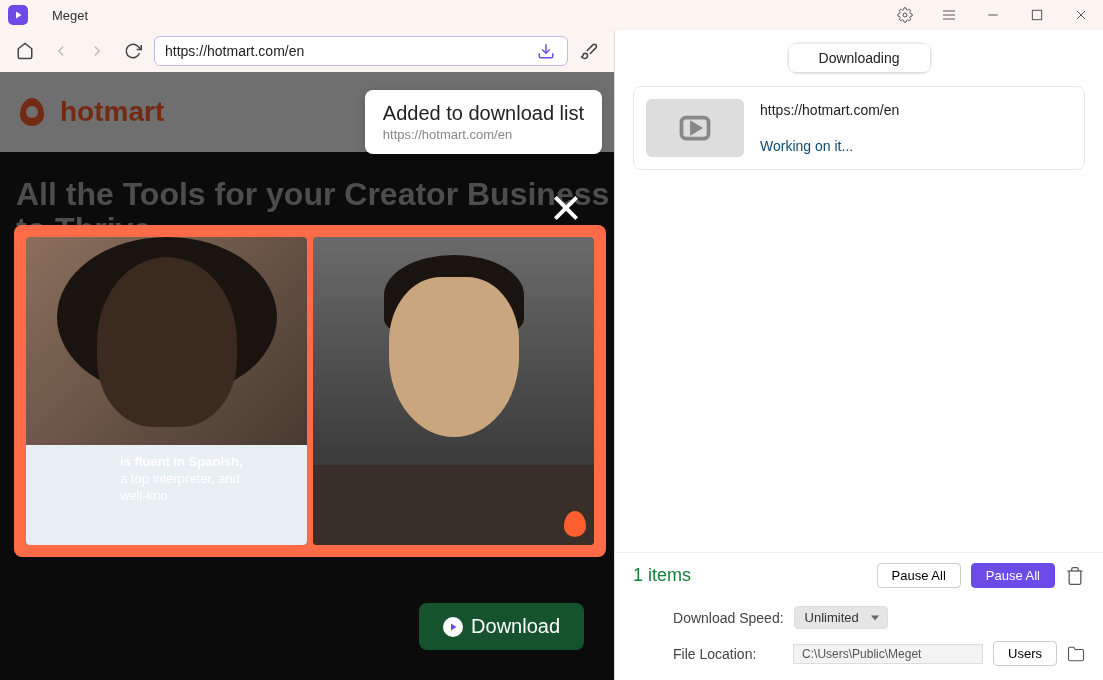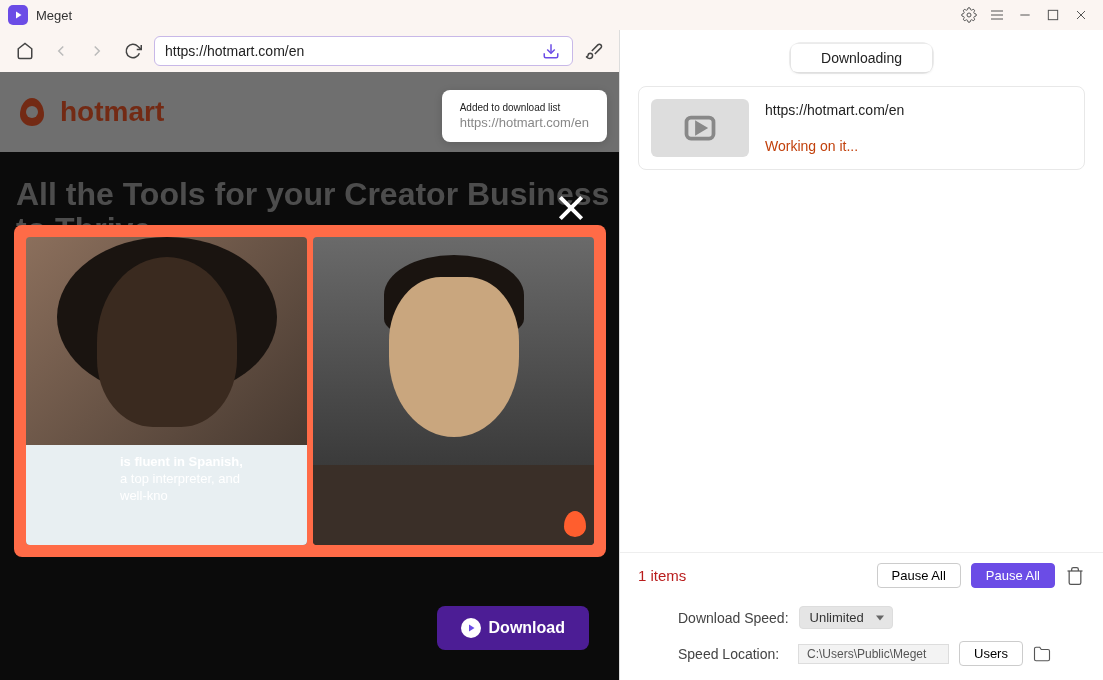--- a/index.html
+++ b/index.html
@@ -1,18 +1,18 @@
 <!DOCTYPE html>
 <html><head>
 <meta charset="utf-8">
 <style>
 * { box-sizing: border-box; margin: 0; padding: 0; }
 body { font-family: -apple-system, "Segoe UI", Arial, sans-serif; font-size: 13px; color: #333; background: #fff; width: 1103px; height: 680px; overflow: hidden; }
 
-.titlebar { height: 30px; background: #fbf5f2; display: flex; align-items: center; padding: 0 8px; }
+.titlebar { height: 30px; background: #fbf5f2; display: flex; align-items: center; padding: 0 8px; gap: 16px; }
 .app-icon { width: 20px; height: 20px; background: #6b4ce6; border-radius: 5px; display: flex; align-items: center; justify-content: center; margin-right: 8px; }
 .app-icon svg { width: 12px; height: 12px; fill: #fff; }
 .app-title { font-size: 13px; color: #333; }
 .titlebar-spacer { flex: 1; }
 .titlebar-btn { width: 28px; height: 28px; display: flex; align-items: center; justify-content: center; cursor: pointer; }
 .titlebar-btn svg { width: 16px; height: 16px; stroke: #555; fill: none; stroke-width: 1.5; }
 
 .main { display: flex; height: 650px; }
 .left { width: 620px; border-right: 1px solid #ddd; display: flex; flex-direction: column; }
 .right { flex: 1; display: flex; flex-direction: column; }
@@ -29,69 +29,69 @@
 .browser-view { flex: 1; position: relative; background: #1a1a1a; overflow: hidden; }
 .page-content { position: absolute; inset: 0; background: linear-gradient(180deg, #f5f5f5 0%, #f5f5f5 80px, #1a1a1a 80px); }
 .dim-overlay { position: absolute; inset: 0; background: rgba(0,0,0,0.55); }
 .hotmart-header { position: absolute; top: 0; left: 0; right: 0; height: 80px; display: flex; align-items: center; padding: 0 20px; }
 .hotmart-logo { display: flex; align-items: center; gap: 16px; color: #ff5e2e; font-size: 28px; font-weight: 700; }
 .hotmart-logo .flame { width: 24px; height: 28px; background: #ff5e2e; border-radius: 50% 50% 50% 50% / 60% 60% 40% 40%; position: relative; }
 .hotmart-logo .flame::after { content:''; position:absolute; top:8px; left:6px; width:12px; height:12px; background:#f5f5f5; border-radius:50%; }
 .hero-text { position: absolute; top: 105px; left: 16px; color: #aaa; font-size: 32px; font-weight: 700; line-height: 1.1; }
 
 .toast { position: absolute; top: 18px; right: 12px; background: #fff; border-radius: 8px; padding: 12px 18px; box-shadow: 0 2px 8px rgba(0,0,0,0.15); z-index: 10; }
-.toast-title { font-size: 10px; color: #222; font-weight: 500; margin-bottom: 2px; }
+.toast-title { font-size: 20px; color: #222; font-weight: 500; margin-bottom: 2px; }
 .toast-sub { font-size: 13px; color: #888; }
 
 .video-modal { position: absolute; top: 153px; left: 14px; width: 592px; height: 332px; background: #ff6b47; border-radius: 8px; padding: 12px; z-index: 5; }
 .video-inner { width: 100%; height: 100%; display: flex; gap: 6px; }
 .person1 { flex: 1; background: linear-gradient(135deg, #8b6f5c 0%, #3a2f28 100%); border-radius: 4px; position: relative; overflow:hidden; }
 .person1 .face { position:absolute; top:20px; left:50%; transform:translateX(-50%); width:140px; height:170px; background:#3a2a1f; border-radius:50% 50% 40% 40%; }
 .person1 .hair { position:absolute; top:0; left:50%; transform:translateX(-50%); width:220px; height:160px; background:#1a1410; border-radius:50%; }
 .person1 .shirt { position:absolute; bottom:0; left:0; right:0; height:100px; background:#e8eff2; }
 .jane-text { position:absolute; bottom:10px; left:2px; transform:rotate(-90deg); transform-origin:left bottom; font-size:60px; font-weight:800; color:#fff; letter-spacing:5px; }
 .jane-desc { position:absolute; bottom:40px; left:94px; color:#fff; font-size:13px; line-height:1.3; z-index:3; }
 .jane-desc .bold { font-weight:700; }
 .person2 { flex: 1; background: linear-gradient(180deg, #6a6a6a 0%, #2a2a2a 100%); border-radius: 4px; position:relative; overflow:hidden; }
 .person2 .face { position:absolute; top:40px; left:50%; transform:translateX(-50%); width:130px; height:160px; background:#c9a67e; border-radius:40% 40% 50% 50%; }
 .person2 .hair2 { position:absolute; top:18px; left:50%; transform:translateX(-50%); width:140px; height:80px; background:#1a1410; border-radius:50% 50% 20% 20%; }
 .person2 .shirt2 { position:absolute; bottom:0; left:0; right:0; height:80px; background:#3a2f28; }
 .person2 .flame2 { position:absolute; bottom:8px; right:8px; width:22px; height:26px; background:#ff5e2e; border-radius:50% 50% 50% 50% / 60% 60% 40% 40%; }
 .close-x { position: absolute; top: 120px; right: 32px; width: 32px; height: 32px; cursor:pointer; z-index:6; }
 .close-x svg { stroke:#fff; stroke-width:3; width:100%; height:100%; }
 
-.download-btn { position: absolute; bottom: 30px; right: 30px; background: #4c1d95; color: #fff; border: none; border-radius: 8px; padding: 12px 24px; font-size: 16px; font-weight: 700; display: flex; align-items: center; gap: 8px; cursor: pointer; }
+.download-btn { position: absolute; bottom: 30px; right: 30px; background: #14532d; color: #fff; border: none; border-radius: 8px; padding: 12px 24px; font-size: 20px; font-weight: 400; display: flex; align-items: center; gap: 8px; cursor: pointer; }
 .download-btn .icon { width: 20px; height: 20px; background: #fff; border-radius: 50%; display:flex; align-items:center; justify-content:center; }
 .download-btn .icon svg { width:12px; height:12px; fill:#6b4ce6; }
 
 .tabs { display: flex; justify-content: center; padding: 12px 0; gap: 0; }
 .tab { padding: 6px 30px; font-size: 14px; color: #555; cursor: pointer; border-radius: 6px; }
 .tab.active { background: #fff; box-shadow: 0 1px 3px rgba(0,0,0,0.1); color: #222; }
 .tabs-wrap { display:inline-flex; background:#eee; border-radius:12px; padding:2px; }
 
 .download-list { flex: 1; padding: 0 18px; overflow-y: auto; }
 .dl-item { border: 1px solid #e8e8e8; border-radius: 8px; padding: 12px; display: flex; gap: 16px; align-items: center; }
 .dl-thumb { width: 98px; height: 58px; background: #ddd; border-radius: 6px; display: flex; align-items: center; justify-content: center; }
 .dl-thumb svg { width: 36px; height: 36px; stroke:#888; fill:none; stroke-width:2.5; }
 .dl-info { flex: 1; }
 .dl-url { font-size: 14px; color: #222; margin-bottom: 20px; }
-.dl-status { font-size: 14px; color: #c2410c; }
+.dl-status { font-size: 14px; color: #0c4a6e; }
 
 .right-footer { border-top: 1px solid #eee; padding: 10px 18px 14px; }
 .footer-row { display: flex; align-items: center; gap: 10px; margin-bottom: 12px; }
 .footer-row.top { margin-bottom:18px; }
-.item-count { font-size: 15px; color: #b91c1c; flex: 1; }
+.item-count { font-size: 18px; color: #15803d; flex: 1; }
 .btn { border: 1px solid #ccc; background: #fff; border-radius: 4px; padding: 4px 14px; font-size: 13px; cursor: pointer; }
 .btn.primary { background: #6b4ce6; color: #fff; border-color: #6b4ce6; }
 .trash { width: 20px; height: 20px; cursor: pointer; }
 .trash svg { width:100%; height:100%; stroke:#555; fill:none; stroke-width:1.5; }
 .footer-label { font-size: 14px; color: #444; min-width: 110px; margin-left: 40px; }
 .select { border: 1px solid #ddd; background: #e5e5e5; border-radius: 4px; padding: 3px 28px 3px 10px; font-size: 13px; position: relative; cursor:pointer; }
 .select::after { content:''; position:absolute; right:8px; top:50%; transform:translateY(-50%); border-left:4px solid transparent; border-right:4px solid transparent; border-top:5px solid #666; }
-.loc-input { border: 1px solid #ddd; background: #f3f3f3; padding: 2px 8px; font-size: 12px; color: #555; width: 151px; }
+.loc-input { border: 1px solid #ddd; background: #f3f3f3; padding: 2px 8px; font-size: 12px; color: #555; width: 190px; }
 .folder-icon { width:18px; height:18px; cursor:pointer; }
 .folder-icon svg { width:100%; height:100%; stroke:#555; fill:none; stroke-width:1.5; }
 </style>
 </head>
 <body>
 
 <div class="titlebar">
   <div class="app-icon">
       <svg viewBox="0 0 24 24">
         <path d="M8 5v14l11-7z"></path>
@@ -257,21 +257,21 @@
         <div class="trash"><svg viewBox="0 0 24 24">
               <polyline points="3 6 5 6 21 6"></polyline>
               <path d="M19 6v14a2 2 0 0 1-2 2H7a2 2 0 0 1-2-2V6m3 0V4a2 2 0 0 1 2-2h4a2 2 0 0 1 2 2v2"></path>
             </svg></div>
       </div>
       <div class="footer-row">
         <span class="footer-label">Download Speed:</span>
         <div class="select">Unlimited</div>
       </div>
       <div class="footer-row" style="margin-bottom:0">
-        <span class="footer-label">Speed Location:</span>
+        <span class="footer-label">File Location:</span>
         <input class="loc-input" value="C:\Users\Public\Meget" style="">
         <button class="btn">Users</button>
         <div class="folder-icon"><svg viewBox="0 0 24 24">
               <path d="M22 19a2 2 0 0 1-2 2H4a2 2 0 0 1-2-2V5a2 2 0 0 1 2-2h5l2 3h9a2 2 0 0 1 2 2z"></path>
             </svg></div>
       </div>
     </div>
   </div>
 </div>
 

